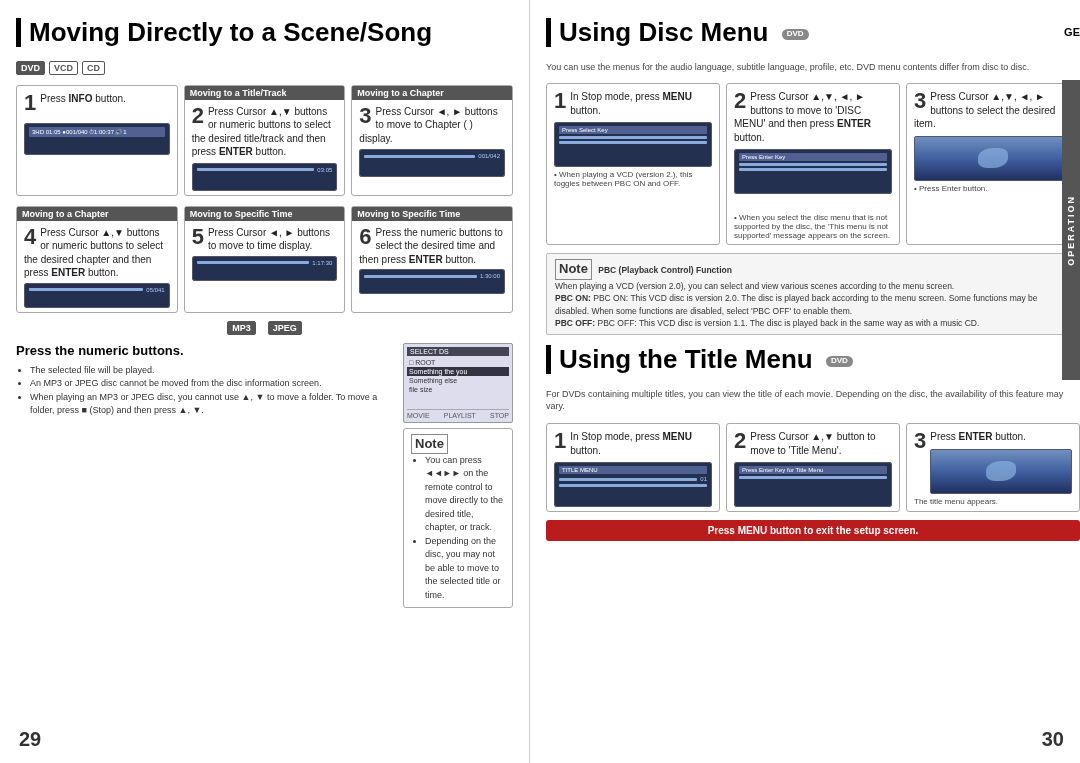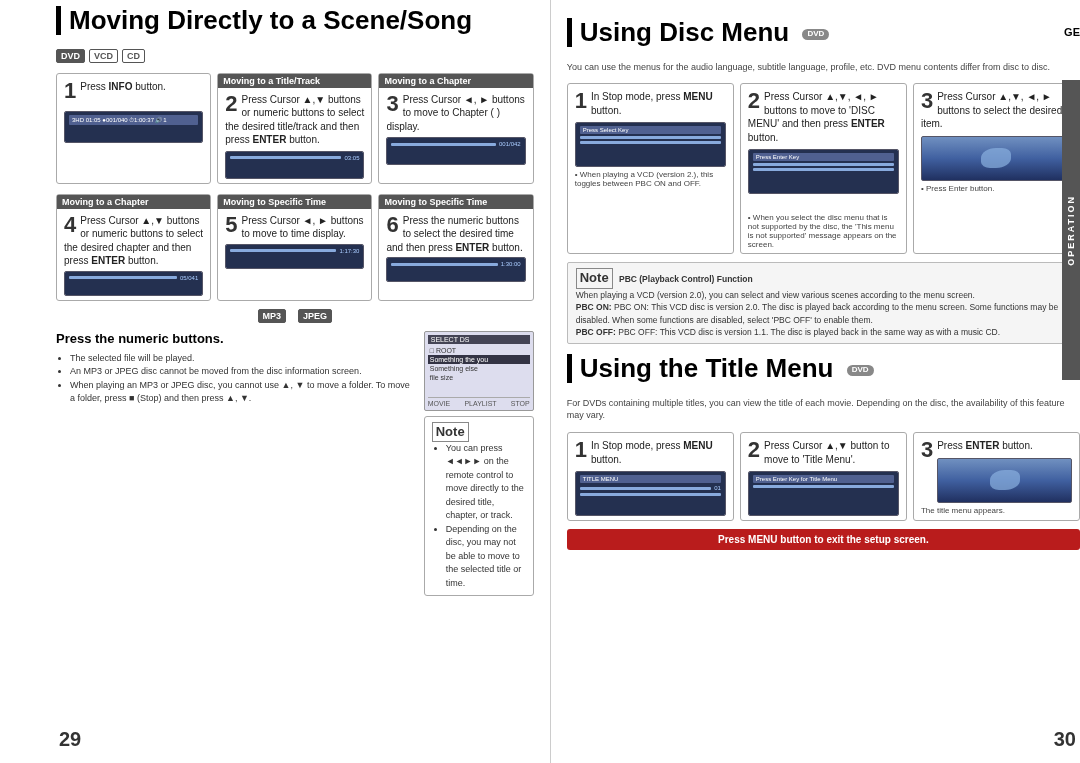--- a/index.html
+++ b/index.html
@@ -7,24 +7,23 @@
       font-family: Arial, sans-serif;
       font-size: 11px;
       background: #fff;
       width: 1080px;
       height: 763px;
       overflow: hidden;
       display: flex;
     }
     .left-page {
       width: 530px;
-      padding: 6px 16px 12px 16px;
+      padding: 18px 16px 12px 16px;
       border-right: 1px solid #ccc;
       position: relative;
-      margin-left: 40px;
     }
     .right-page {
       width: 550px;
       padding: 18px 0 12px 16px;
       position: relative;
     }
     .page-title {
       font-size: 26px;
       font-weight: bold;
       border-left: 5px solid #000;
@@ -162,21 +161,21 @@
       color: #333;
     }
     .page-number {
       position: absolute;
       bottom: 12px;
       font-size: 20px;
       font-weight: bold;
       color: #333;
     }
     .page-number.left { left: 19px; }
-    .page-number.right { right: 4px; }
+    .page-number.right { right: 16px; }
 
     
     .right-page .page-title {
       font-size: 26px;
     }
     .intro-text {
       font-size: 9px;
       color: #444;
       margin-bottom: 10px;
       line-height: 1.4;

